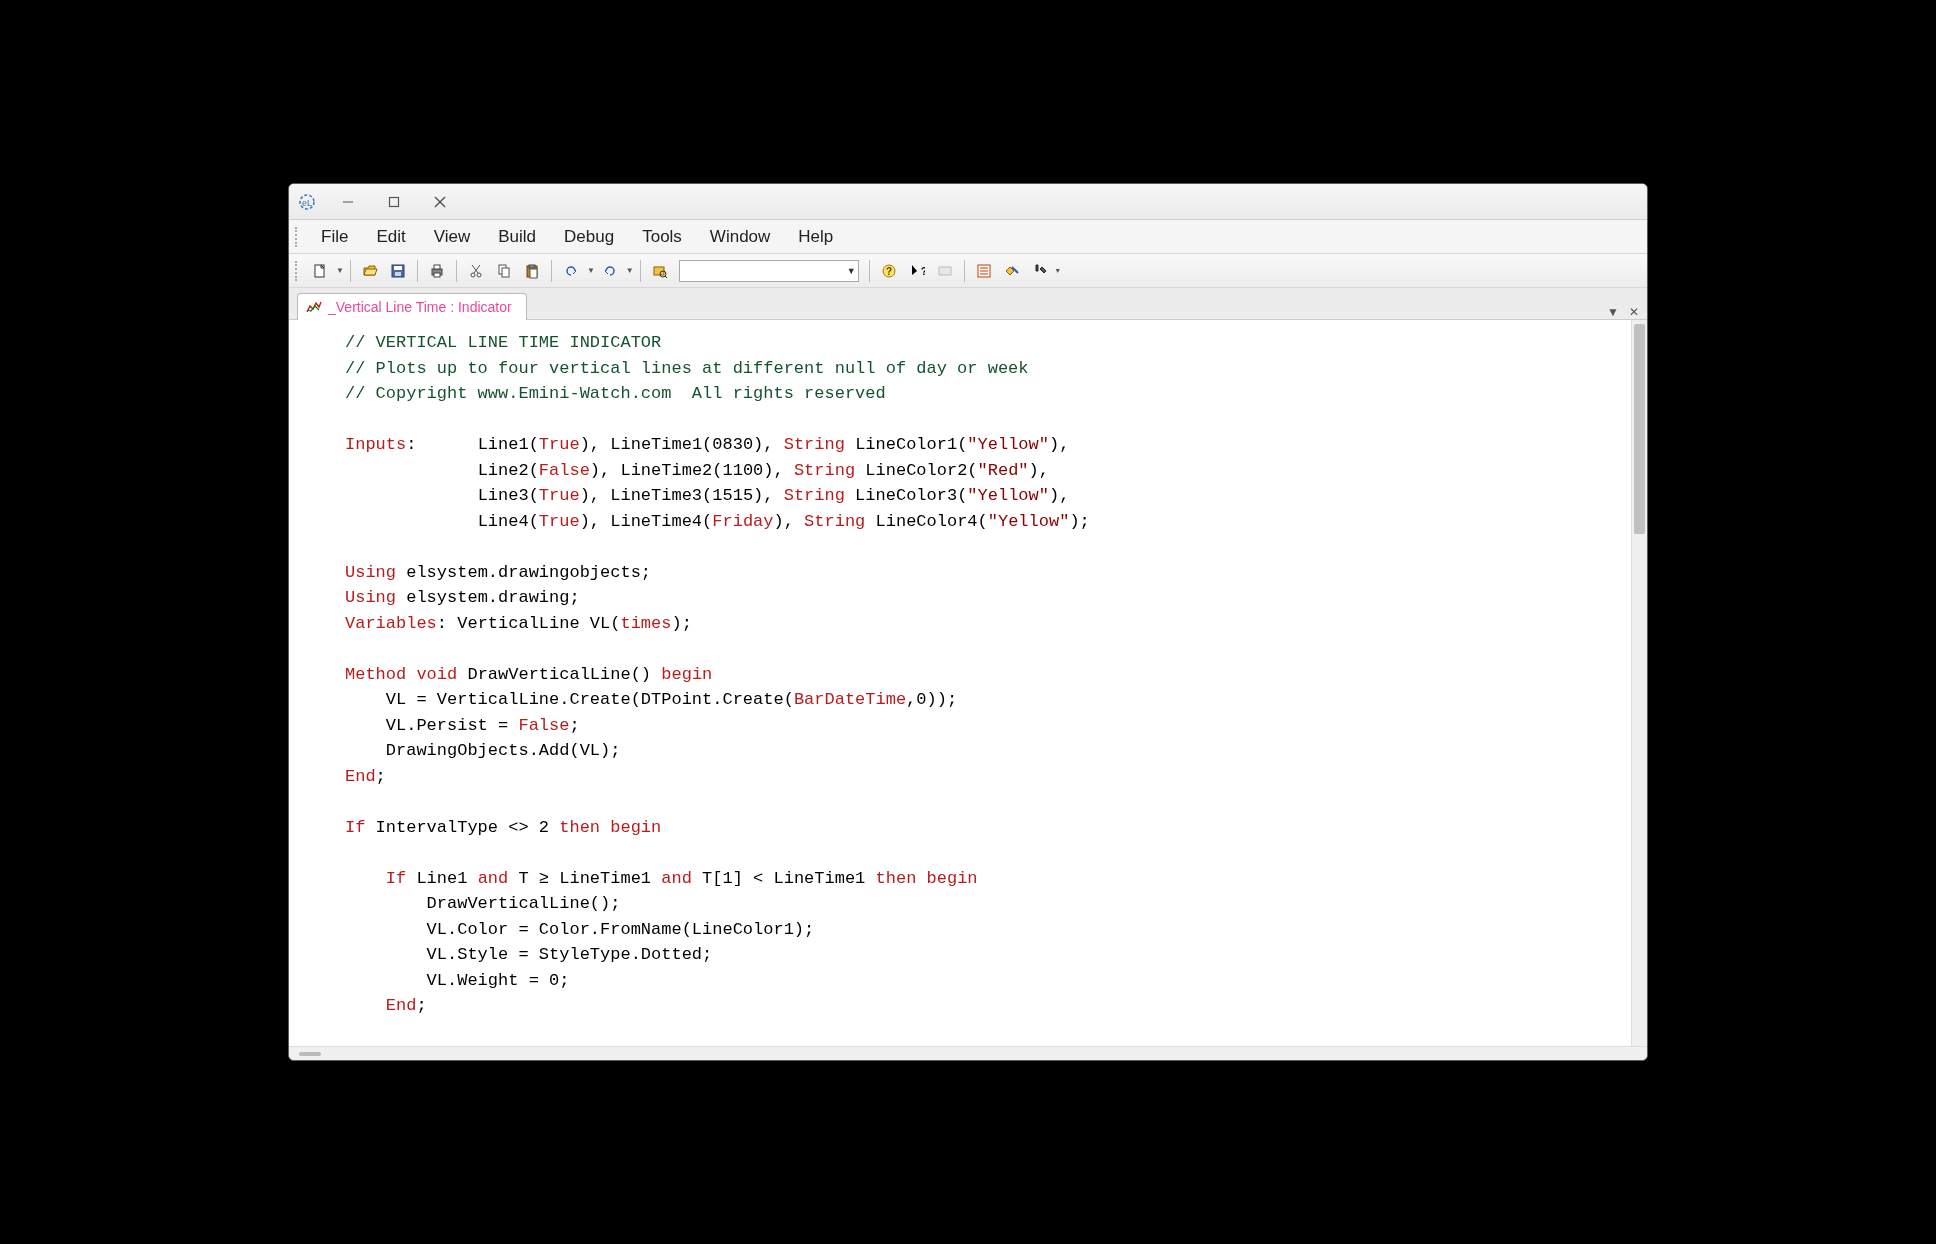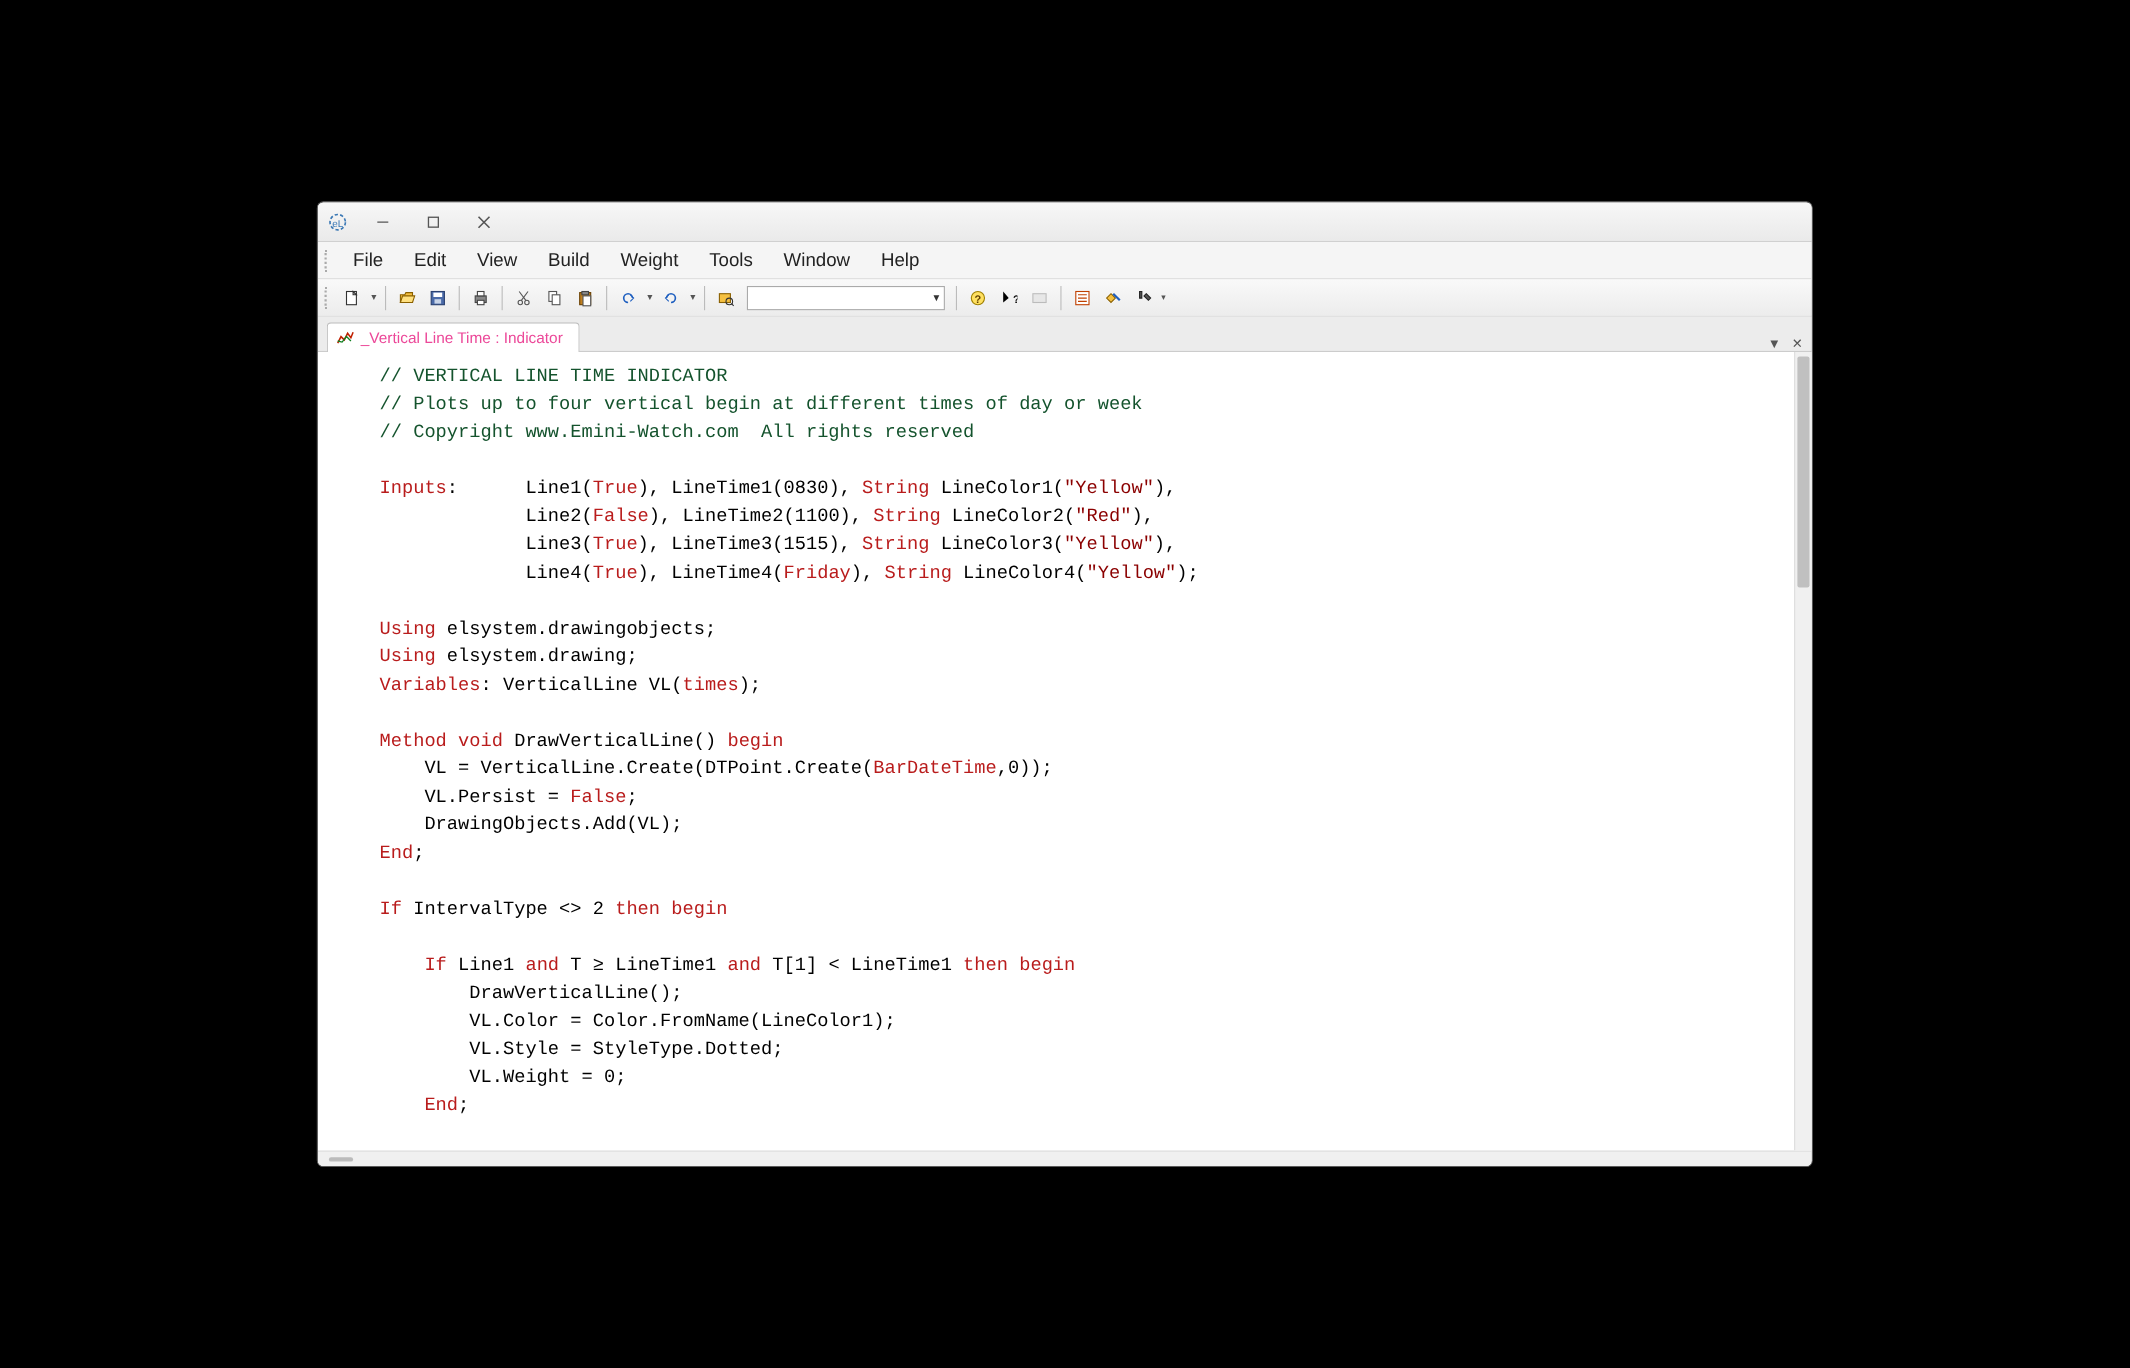--- a/index.html
+++ b/index.html
@@ -198,21 +198,21 @@
         </div>
     </div>
   </div>
 
   <div class="menubar">
     <span class="grip"></span>
     <span class="menu-item">File</span>
     <span class="menu-item">Edit</span>
     <span class="menu-item">View</span>
     <span class="menu-item">Build</span>
-    <span class="menu-item">Weight</span>
+    <span class="menu-item">Debug</span>
     <span class="menu-item">Tools</span>
     <span class="menu-item">Window</span>
     <span class="menu-item">Help</span>
   </div>
 
   <div class="toolbar">
     <span class="grip"></span>
     <div class="tbtn">
         <svg width="16" height="16">
           <rect x="3" y="2" width="9" height="12" fill="#fff" stroke="#333"></rect>
@@ -342,21 +342,21 @@
       <span>_Vertical Line Time : Indicator</span>
     </div>
     <div class="right-ctrls">
       <span>▼</span>
       <span>✕</span>
     </div>
   </div>
 
   <div class="editor-wrap">
     <div class="editor"><span class="c-comment">// VERTICAL LINE TIME INDICATOR</span>
-<span class="c-comment">// Plots up to four vertical begin at different times of day or week</span>
+<span class="c-comment">// Plots up to four vertical lines at different null of day or week</span>
 <span class="c-comment">// Copyright www.Emini-Watch.com  All rights reserved</span>
 
 <span class="c-kw">Inputs</span>:      <span>Line1(</span><span class="c-kw">True</span><span>), LineTime1(0830), </span><span class="c-kw">String</span><span> LineColor1(</span><span class="c-str">"Yellow"</span>),
              <span>Line2(</span><span class="c-kw">False</span><span>), LineTime2(1100), </span><span class="c-kw">String</span><span> LineColor2(</span><span class="c-str">"Red"</span>),
              <span>Line3(</span><span class="c-kw">True</span><span>), LineTime3(1515), </span><span class="c-kw">String</span><span> LineColor3(</span><span class="c-str">"Yellow"</span>),
              <span>Line4(</span><span class="c-kw">True</span><span>), LineTime4(</span><span class="c-kw">Friday</span><span>), </span><span class="c-kw">String</span><span> LineColor4(</span><span class="c-str">"Yellow"</span>);
 
 <span class="c-kw">Using</span><span> elsystem.drawingobjects;</span>
 <span class="c-kw">Using</span><span> elsystem.drawing;</span>
 <span class="c-kw">Variables</span><span>: VerticalLine VL(</span><span class="c-kw">times</span>);

